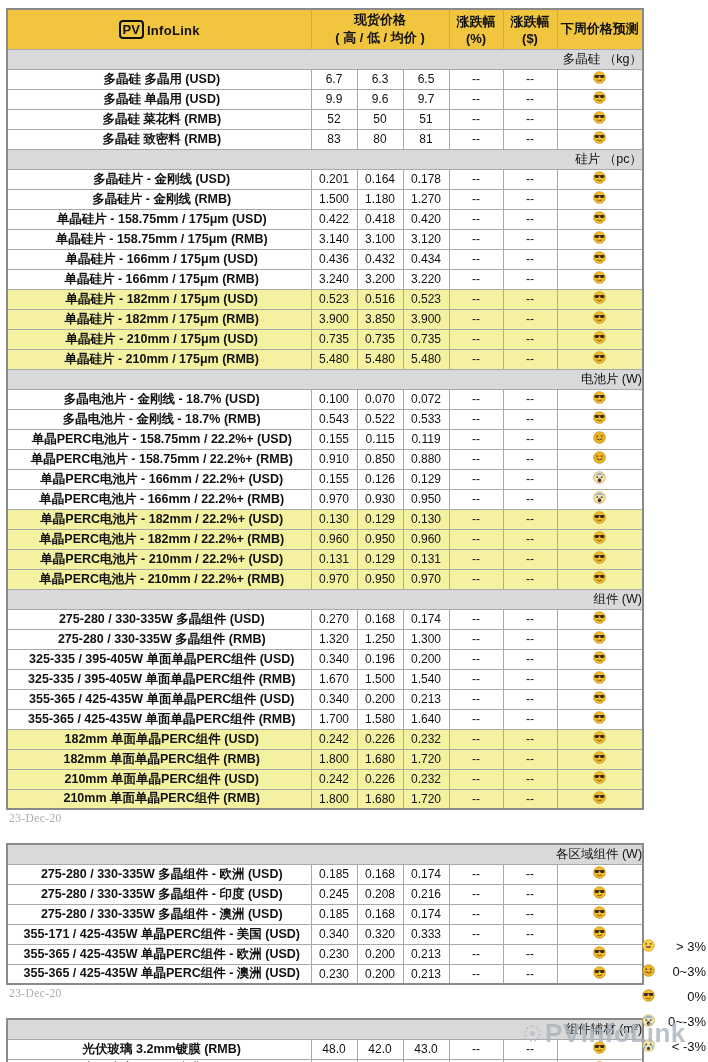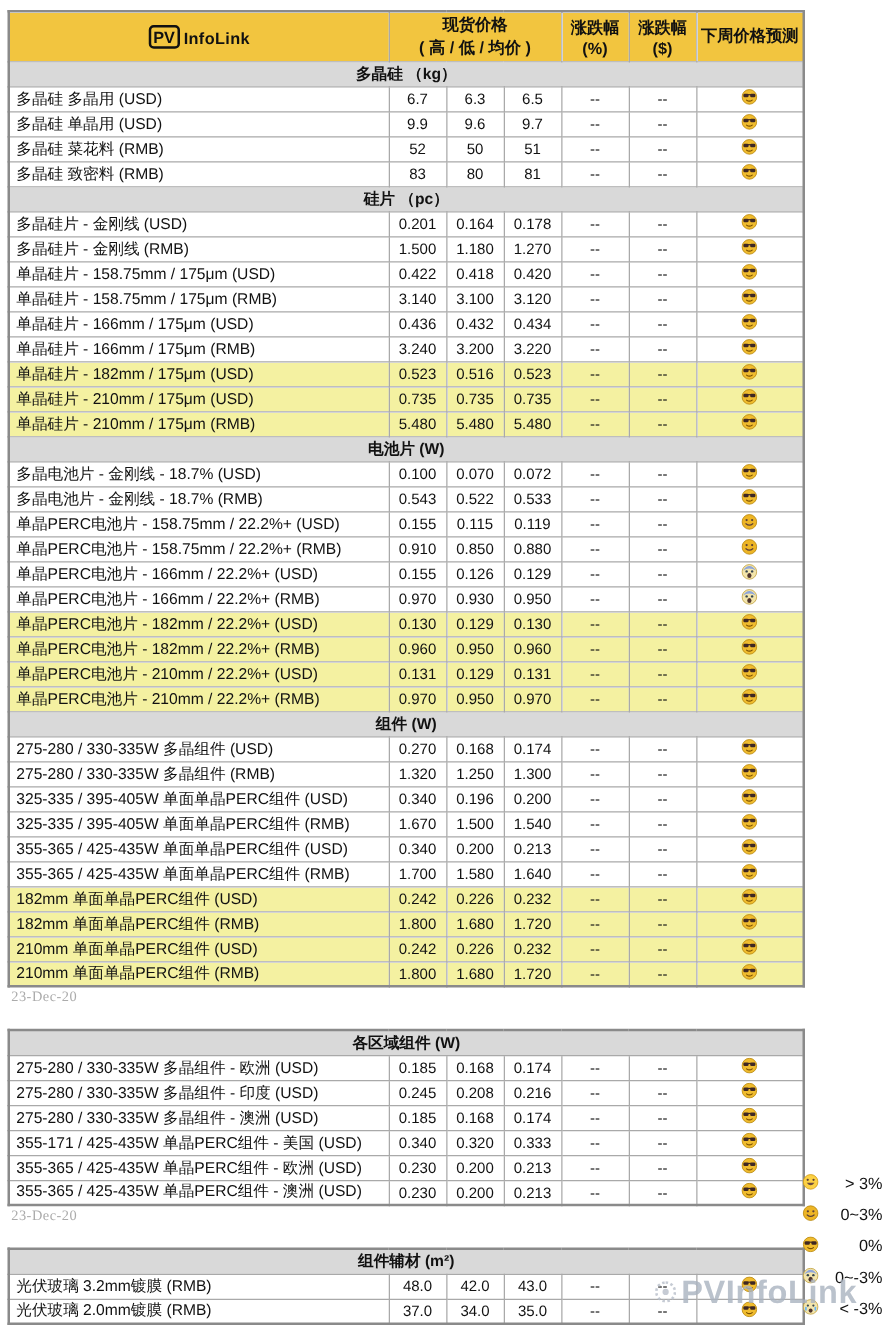--- a/index.html
+++ b/index.html
@@ -11,24 +11,24 @@
     border:2px solid #8a8a8a; background:#fff; }
   table.ptable td, table.ptable th { border:1px solid #a9a9a9; overflow:hidden; white-space:nowrap; }
 
   tr.hdr th { background:var(--c-header,#F2C53F); height:40px; text-align:center;
     font-size:13px; font-weight:bold; color:#111; vertical-align:middle; }
   .logo-cell { font-size:17px; }
   .pv-box { display:inline-block; border:2px solid #111; border-radius:4px;
     padding:0 2px; font-weight:bold; font-size:13px; margin-right:3px; vertical-align:1px; }
   .logo-text { font-weight:bold; letter-spacing:.3px; }
 
-  tr.section td { background:var(--c-section,#D9D9D9); height:20px; text-align:center;
-    font-weight:bold; font-size:12.5px; }
+  tr.section td { background:var(--c-section,#D9D9D9); height:20px; text-align:right;
+    font-weight:normal; font-size:12.5px; }
   tr.row td { height:20px; font-size:12px; text-align:center; vertical-align:middle; background:#fff; }
-  tr.row td.lbl { text-align:left; padding-left:5px; font-size:12.5px; }
+  tr.row td.lbl { text-align:center; padding-left:5px; font-size:12.5px;font-weight:bold; }
   tr.row.hl td { background:var(--c-highlight,#F4F1A1); }
 
   .date-label { color:#ababab; font-size:11.5px; height:33px; line-height:16px;
     padding-left:3px; letter-spacing:.4px;font-family:Liberation Serif, serif; }
 
   .emoji { display:inline-block; vertical-align:middle; }
 
   .legend { position:absolute; left:642px; top:934px; width:64px; }
   .legend-item { display:flex; align-items:center; justify-content:space-between;
     height:25px; font-size:13px; }
@@ -232,20 +232,35 @@
                 <rect x="11" y="6.2" width="6.4" height="4.4" rx="1.6" fill="#3E2723"></rect>
                 <rect x="8" y="6.6" width="4" height="1.4" fill="#3E2723"></rect>
                 <path d="M6.5 14 Q10 16.6 13.5 14" stroke="#7A4F01" stroke-width="1.4" fill="none" stroke-linecap="round"></path>
               </svg></span></td>
         </tr>
         <tr class="row hl">
           <td class="lbl">单晶硅片 - 182mm / 175μm (USD)</td>
           <td class="num">0.523</td>
           <td class="num">0.516</td>
           <td class="num">0.523</td>
+          <td class="num">--</td>
+          <td class="num">--</td>
+          <td><span class="emoji"><svg width="13" height="13" viewBox="0 0 20 20">
+                <circle cx="10" cy="10" r="9" fill="#F0BC2E" stroke="#B8860B"></circle>
+                <rect x="2.6" y="6.2" width="6.4" height="4.4" rx="1.6" fill="#3E2723"></rect>
+                <rect x="11" y="6.2" width="6.4" height="4.4" rx="1.6" fill="#3E2723"></rect>
+                <rect x="8" y="6.6" width="4" height="1.4" fill="#3E2723"></rect>
+                <path d="M6.5 14 Q10 16.6 13.5 14" stroke="#7A4F01" stroke-width="1.4" fill="none" stroke-linecap="round"></path>
+              </svg></span></td>
+        </tr>
+        <tr class="row hl">
+          <td class="lbl">单晶硅片 - 182mm / 175μm (RMB)</td>
+          <td class="num">3.900</td>
+          <td class="num">3.850</td>
+          <td class="num">3.900</td>
           <td class="num">--</td>
           <td class="num">--</td>
           <td><span class="emoji"><svg width="13" height="13" viewBox="0 0 20 20">
                 <circle cx="10" cy="10" r="9" fill="#F0BC2E" stroke="#B8860B"></circle>
                 <rect x="2.6" y="6.2" width="6.4" height="4.4" rx="1.6" fill="#3E2723"></rect>
                 <rect x="11" y="6.2" width="6.4" height="4.4" rx="1.6" fill="#3E2723"></rect>
                 <rect x="8" y="6.6" width="4" height="1.4" fill="#3E2723"></rect>
                 <path d="M6.5 14 Q10 16.6 13.5 14" stroke="#7A4F01" stroke-width="1.4" fill="none" stroke-linecap="round"></path>
               </svg></span></td>
         </tr>

